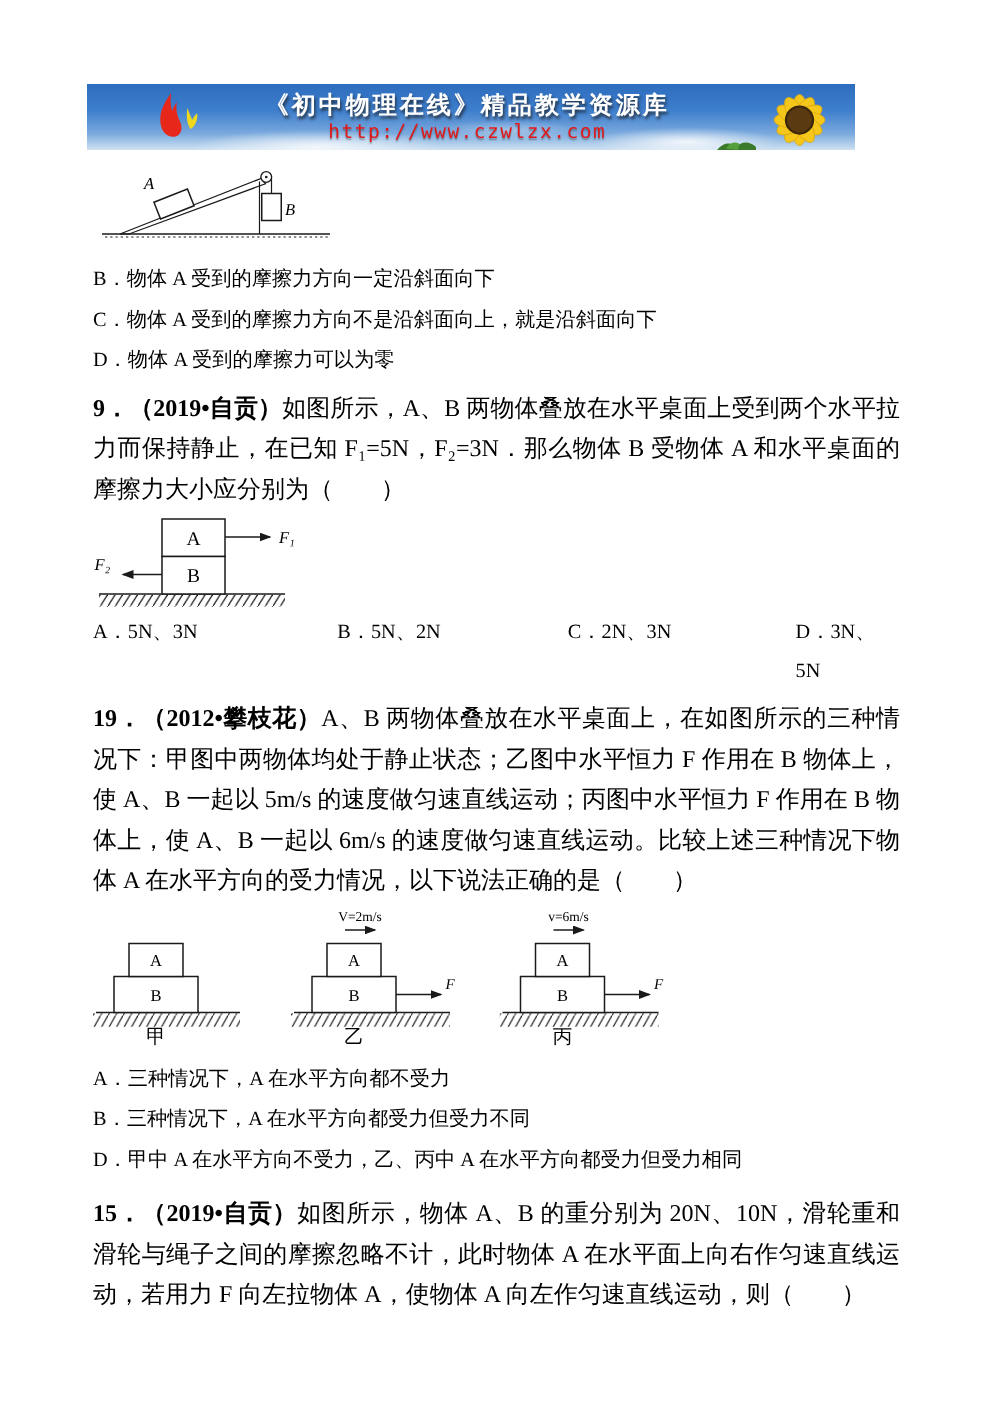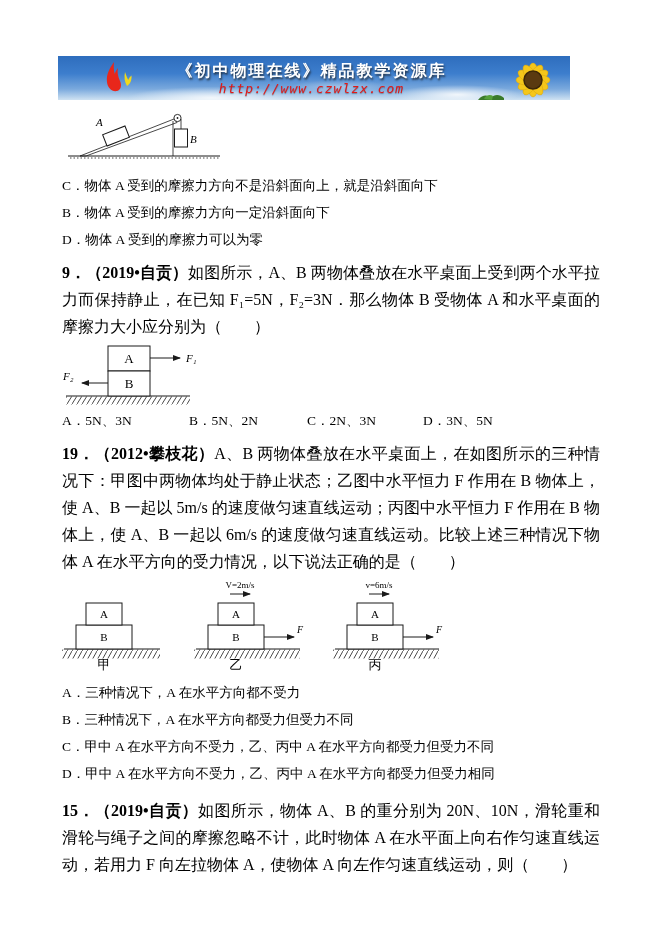--- a/index.html
+++ b/index.html
@@ -24,32 +24,31 @@
   .banner-text{flex:1;text-align:center;padding-left:60px;padding-right:65px;}
   .banner-title{
     font-family:"Liberation Sans","DejaVu Sans",sans-serif;
     font-weight:bold;font-size:16px;letter-spacing:2px;color:#ffffff;
     text-shadow:1px 2px 2px rgba(30,30,30,.75);line-height:20px;
   }
   .banner-url{
     font-family:"DejaVu Sans Mono",monospace;
     font-size:13px;color:#e21717;letter-spacing:1px;line-height:15px;
     text-shadow:0 1px 1px rgba(40,40,40,.4);
-    font-style:italic;
   }
   .banner .sunflower{position:absolute;right:8px;top:4px;}
   .banner .grass{position:absolute;right:66px;bottom:0;}
 
   
   .content{position:absolute;left:62px;top:104px;width:538px;}
   .stem{margin:6px 0 0 0;text-align:justify;line-height:27px;font-size:16px;}
   .stem b{font-weight:bold;}
   .options{margin-top:6px;}
   .option{line-height:27px;font-size:13.5px;}
-  .options-row{display:flex;line-height:26px;font-size:13.5px;margin-top:2px;}
+  .options-row{display:flex;line-height:26px;font-size:13.5px;margin-top:2px;gap:36px;}
   .options-row .option{line-height:26px;}
   .options-row .option:nth-child(1){width:127px;}
   .options-row .option:nth-child(2){width:118px;}
   .options-row .option:nth-child(3){width:116px;}
   .diagram{display:block;}
   .incline-wrap{margin:2px 0 2px 0;}
   .q9-figure{margin:0;}
   .diagrams-row{display:flex;gap:14px;margin-top:4px;}
   svg text{font-family:"Liberation Serif","DejaVu Serif",serif;}
   .blk{fill:#ffffff;stroke:#1a1a1a;stroke-width:1;}
@@ -102,22 +101,22 @@
         <circle cx="115.5" cy="12" r=".9" fill="#1a1a1a"></circle>
         <line class="thin" x1="119" y1="13" x2="119" y2="23"></line>
         <rect class="blk" x="112.5" y="23" width="13" height="18"></rect>
         <rect class="blk" x="42" y="24" width="24" height="12" transform="rotate(-21.5 54 30)"></rect>
         <text x="34" y="20" font-size="11" font-style="italic">A</text>
         <text x="128" y="37" font-size="11" font-style="italic">B</text>
       </svg>
     </div>
 
     <div class="options">
+      <div class="option">B．物体 A 受到的摩擦力方向一定沿斜面向下</div>
       <div class="option">C．物体 A 受到的摩擦力方向不是沿斜面向上，就是沿斜面向下</div>
-      <div class="option">B．物体 A 受到的摩擦力方向一定沿斜面向下</div>
       <div class="option">D．物体 A 受到的摩擦力可以为零</div>
     </div>
 
     <p class="stem"><b>9．</b><b>（2019•自贡）</b><span>如图所示，A、B 两物体叠放在水平桌面上受到两个水平拉力而保持静止，在已知 F₁=5N，F₂=3N．那么物体 B 受物体 A 和水平桌面的摩擦力大小应分别为（　　）</span></p>
 
     <div class="q9-figure">
       <svg class="diagram" width="190" height="66" viewBox="0 0 190 66">
         <defs>
           <pattern id="hatch9" width="5" height="8" patternUnits="userSpaceOnUse">
             <line x1="0" y1="8" x2="5" y2="0" stroke="#1a1a1a" stroke-width=".8"></line>
@@ -206,20 +205,19 @@
         <line class="ln" x1="36" y1="15" x2="56" y2="15" marker-end="url(#arrC)"></line>
         <line class="ln" x1="70" y1="58" x2="100" y2="58" marker-end="url(#arrC)"></line>
         <text x="103" y="54" font-size="10" font-style="italic">F</text>
         <text x="42" y="90" font-size="13" text-anchor="middle">丙</text>
       </svg>
     </div>
 
     <div class="options" style="margin-top:8px;">
       <div class="option">A．三种情况下，A 在水平方向都不受力</div>
       <div class="option">B．三种情况下，A 在水平方向都受力但受力不同</div>
-      <div class="option">C．甲中 A 在水平方向不受力，乙、丙中 A 在水平方向都受力但受力不同</div>
       <div class="option">D．甲中 A 在水平方向不受力，乙、丙中 A 在水平方向都受力但受力相同</div>
     </div>
 
     <p class="stem" style="margin-top:10px;"><b>15．</b><b>（2019•自贡）</b><span>如图所示，物体 A、B 的重分别为 20N、10N，滑轮重和滑轮与绳子之间的摩擦忽略不计，此时物体 A 在水平面上向右作匀速直线运动，若用力 F 向左拉物体 A，使物体 A 向左作匀速直线运动，则（　　）</span></p>
 
   </div>
 </div>
 
 </body></html>

